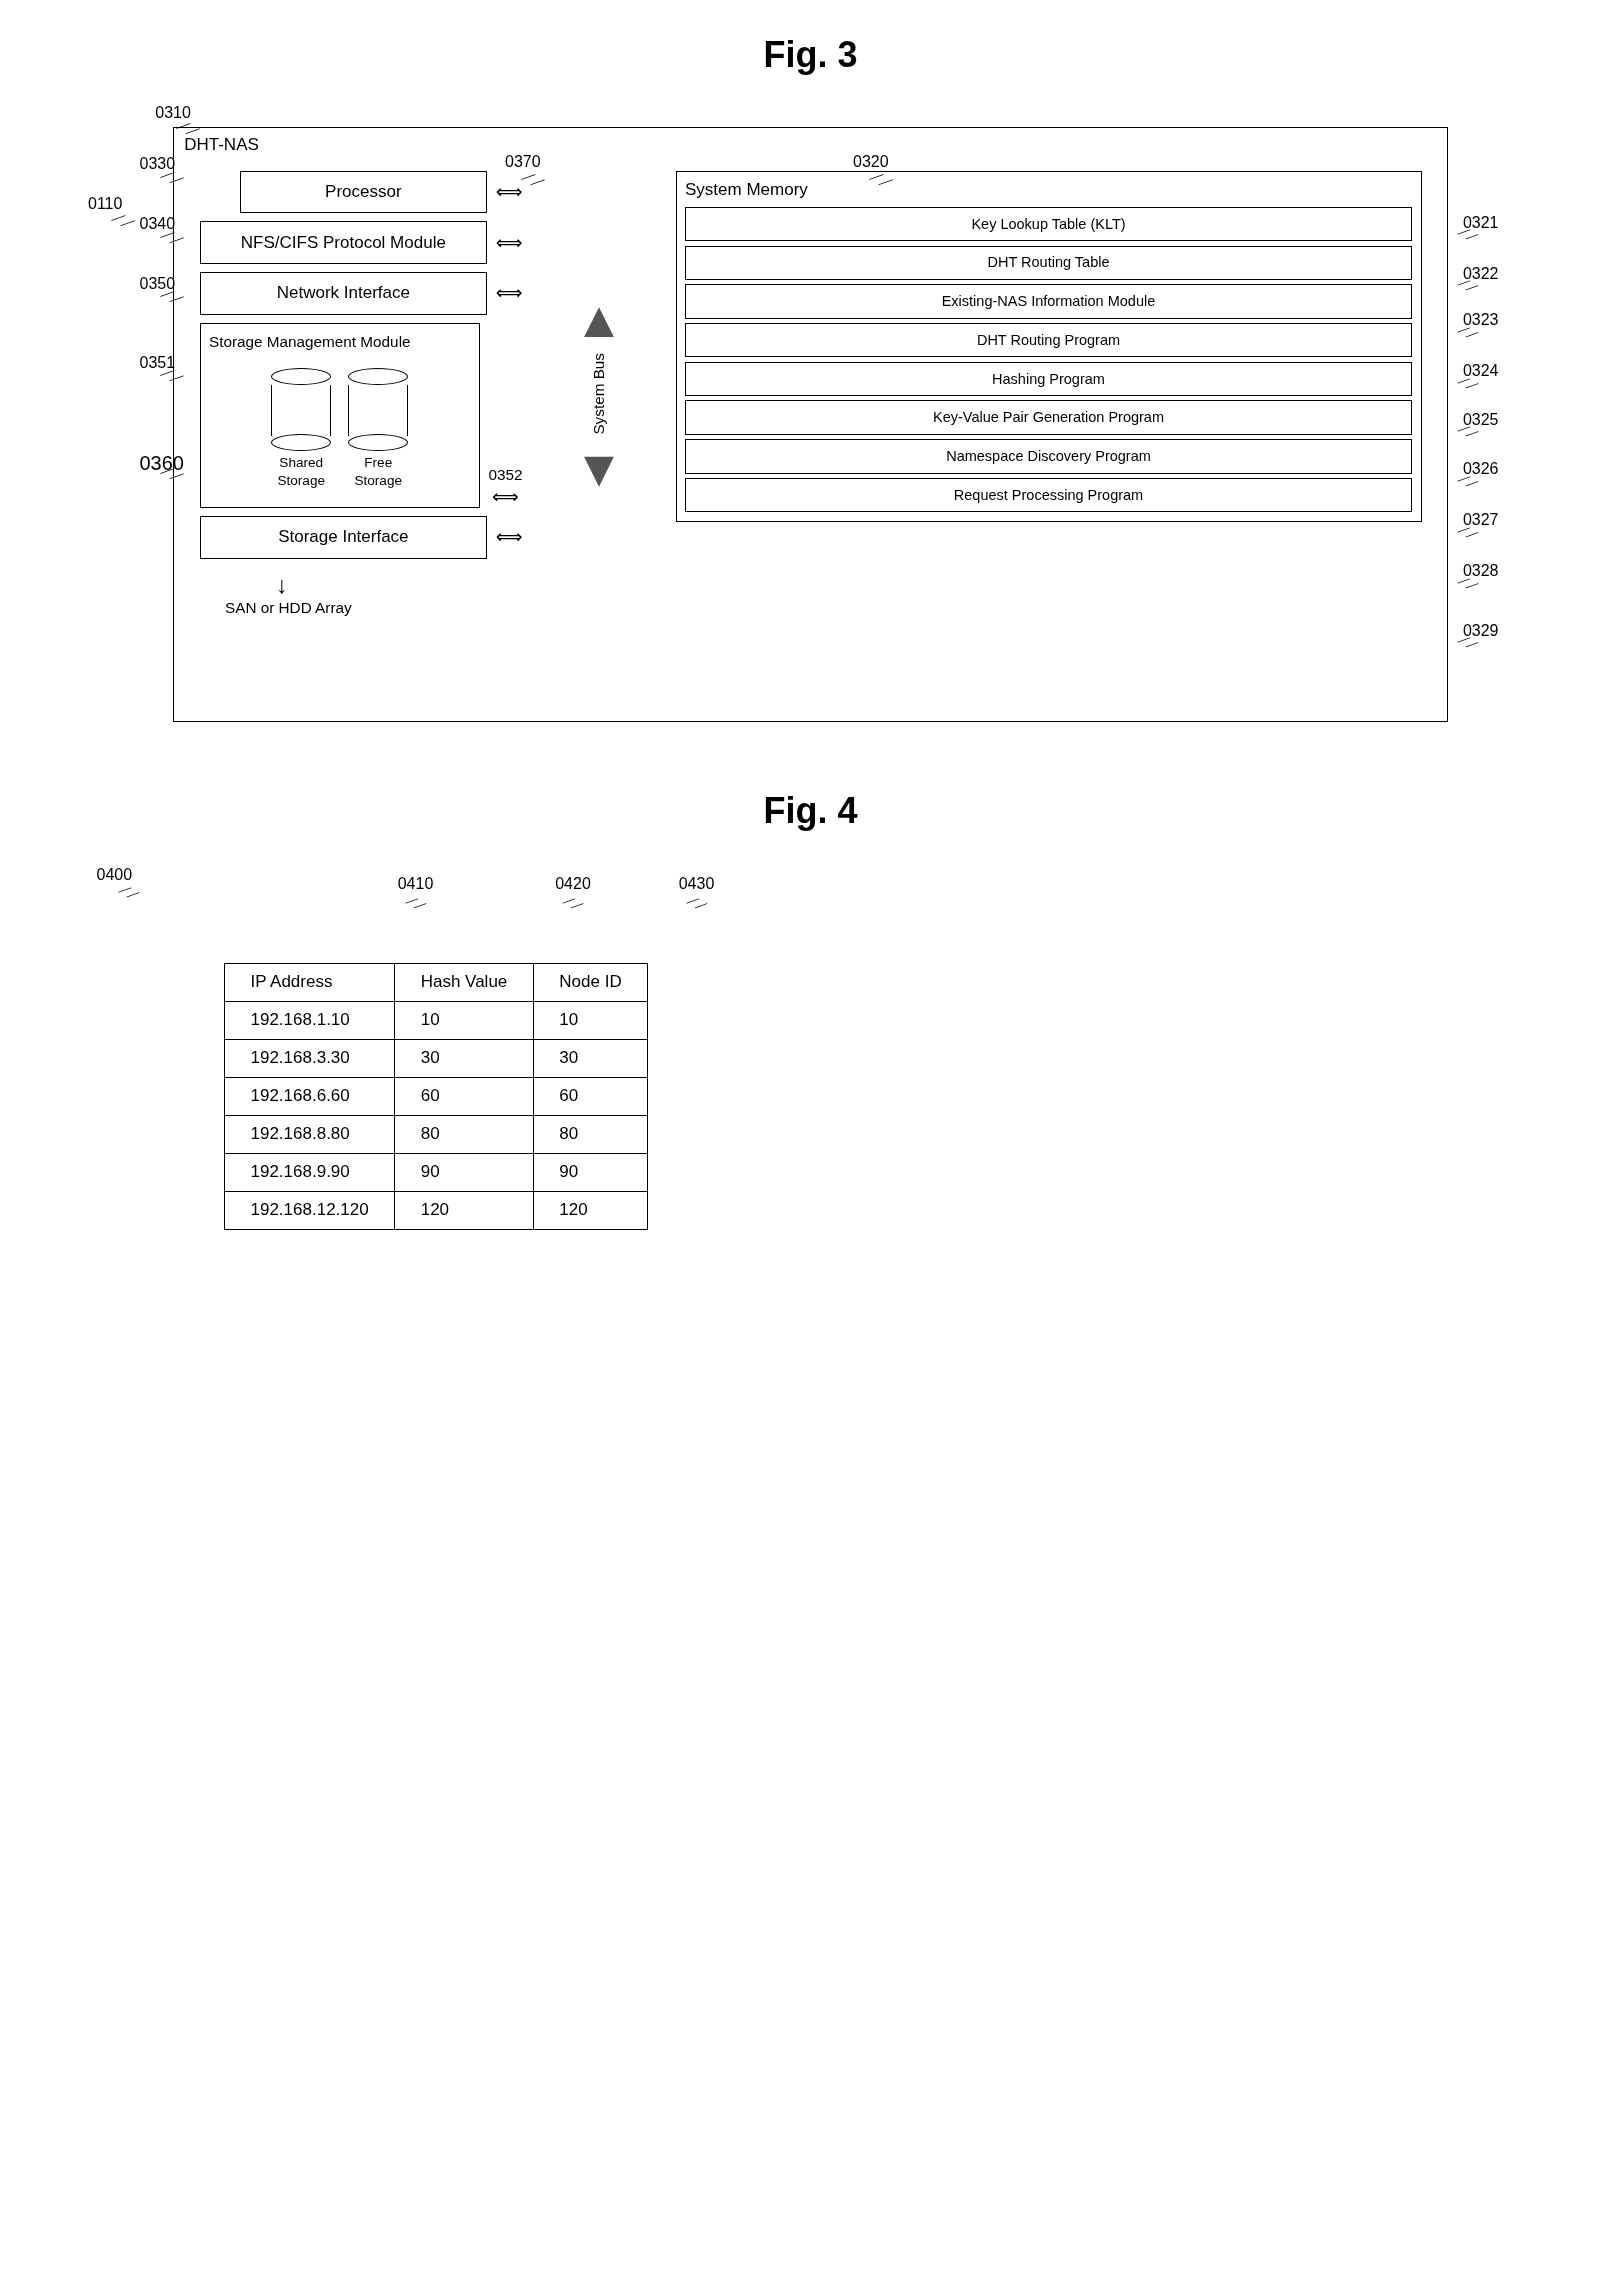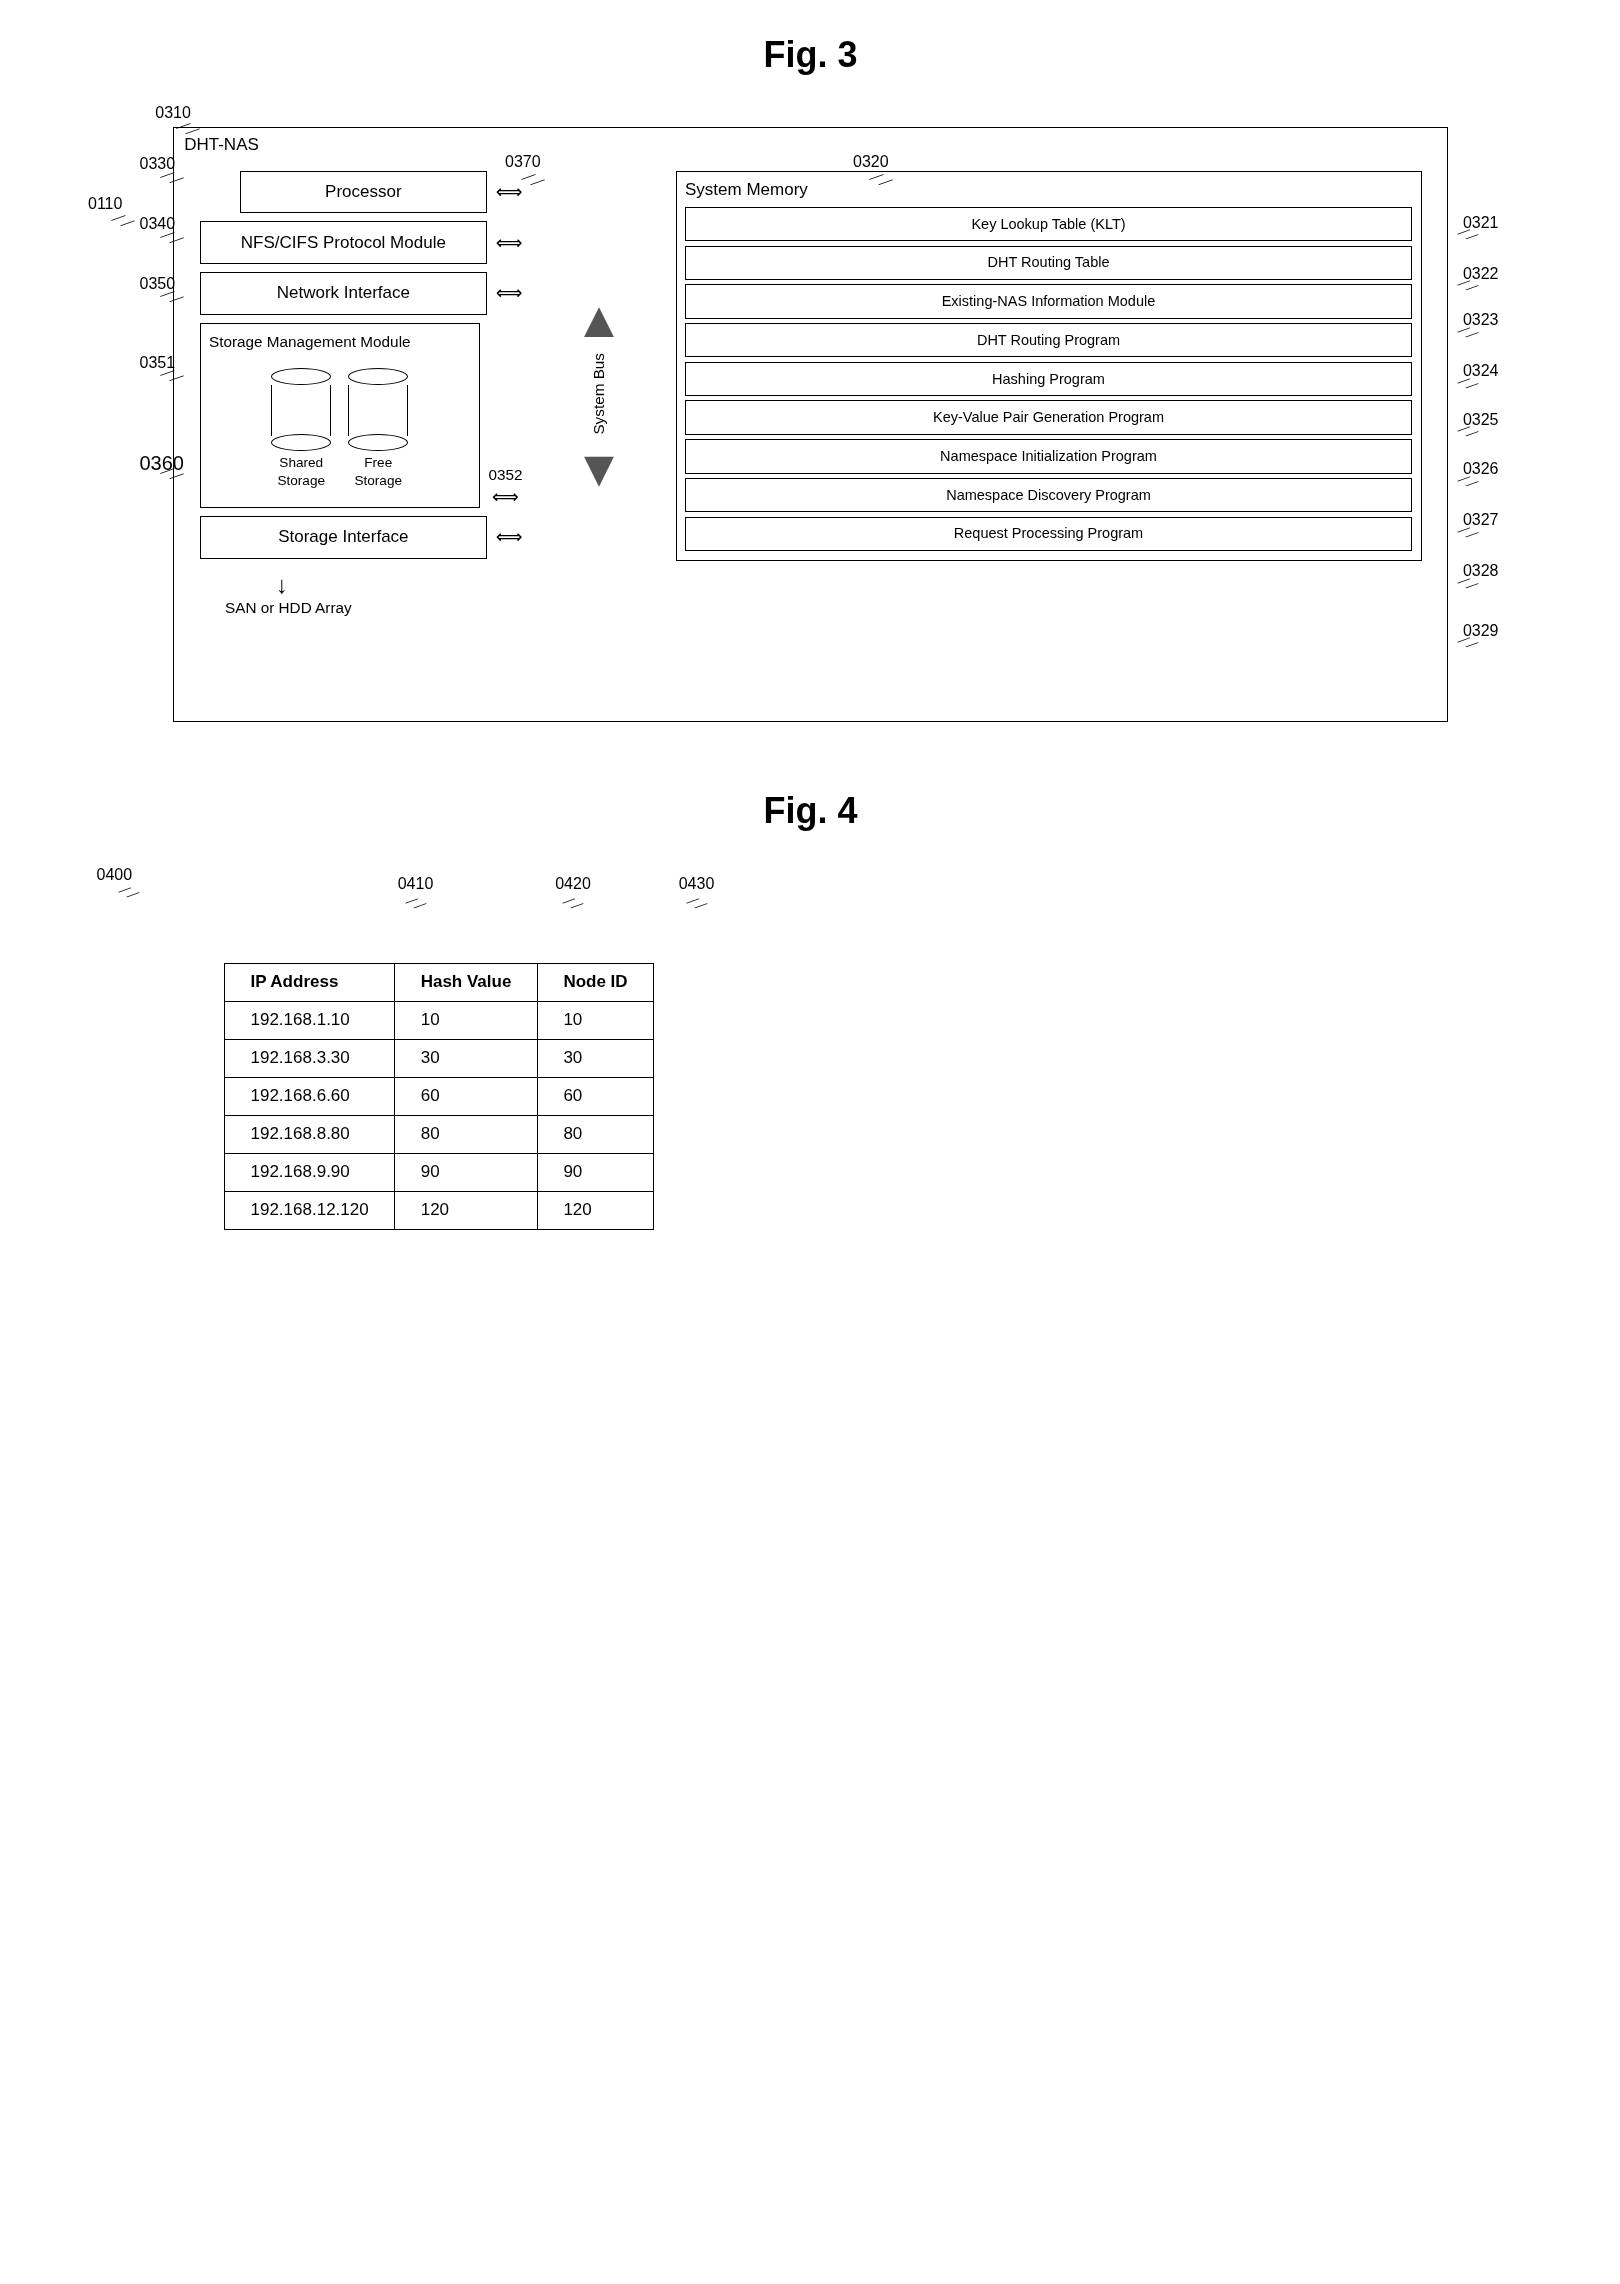--- a/index.html
+++ b/index.html
@@ -130,21 +130,21 @@
       margin-top: 51px;
       margin-left: 68px;
     }
     .klt-table th, .klt-table td {
       border: 1.7px solid #000;
       padding: 8.5px 25.5px;
       text-align: left;
     }
     .klt-table th {
       background: #fff;
-      font-weight: bold;
+      font-weight: normal;
     }
     .fig3-wrapper {
       position: relative;
     }
   </style>
 </head>
 <body>
 
 <div class="fig3-wrapper">
   <div class="figure-title">Fig. 3</div>
@@ -273,24 +273,20 @@
               </div>
               <div class="mem-item">
                 <span>DHT Routing Program</span>
               </div>
               <div class="mem-item">
                 <span>Hashing Program</span>
               </div>
               <div class="mem-item">
                 <span>Key-Value Pair
 Generation Program</span>
-              </div>
-              <div class="mem-item">
-                <span>Namespace
-Initialization Program</span>
               </div>
               <div class="mem-item">
                 <span>Namespace
 Discovery Program</span>
               </div>
               <div class="mem-item">
                 <span>Request
 Processing Program</span>
               </div>
             </div>

